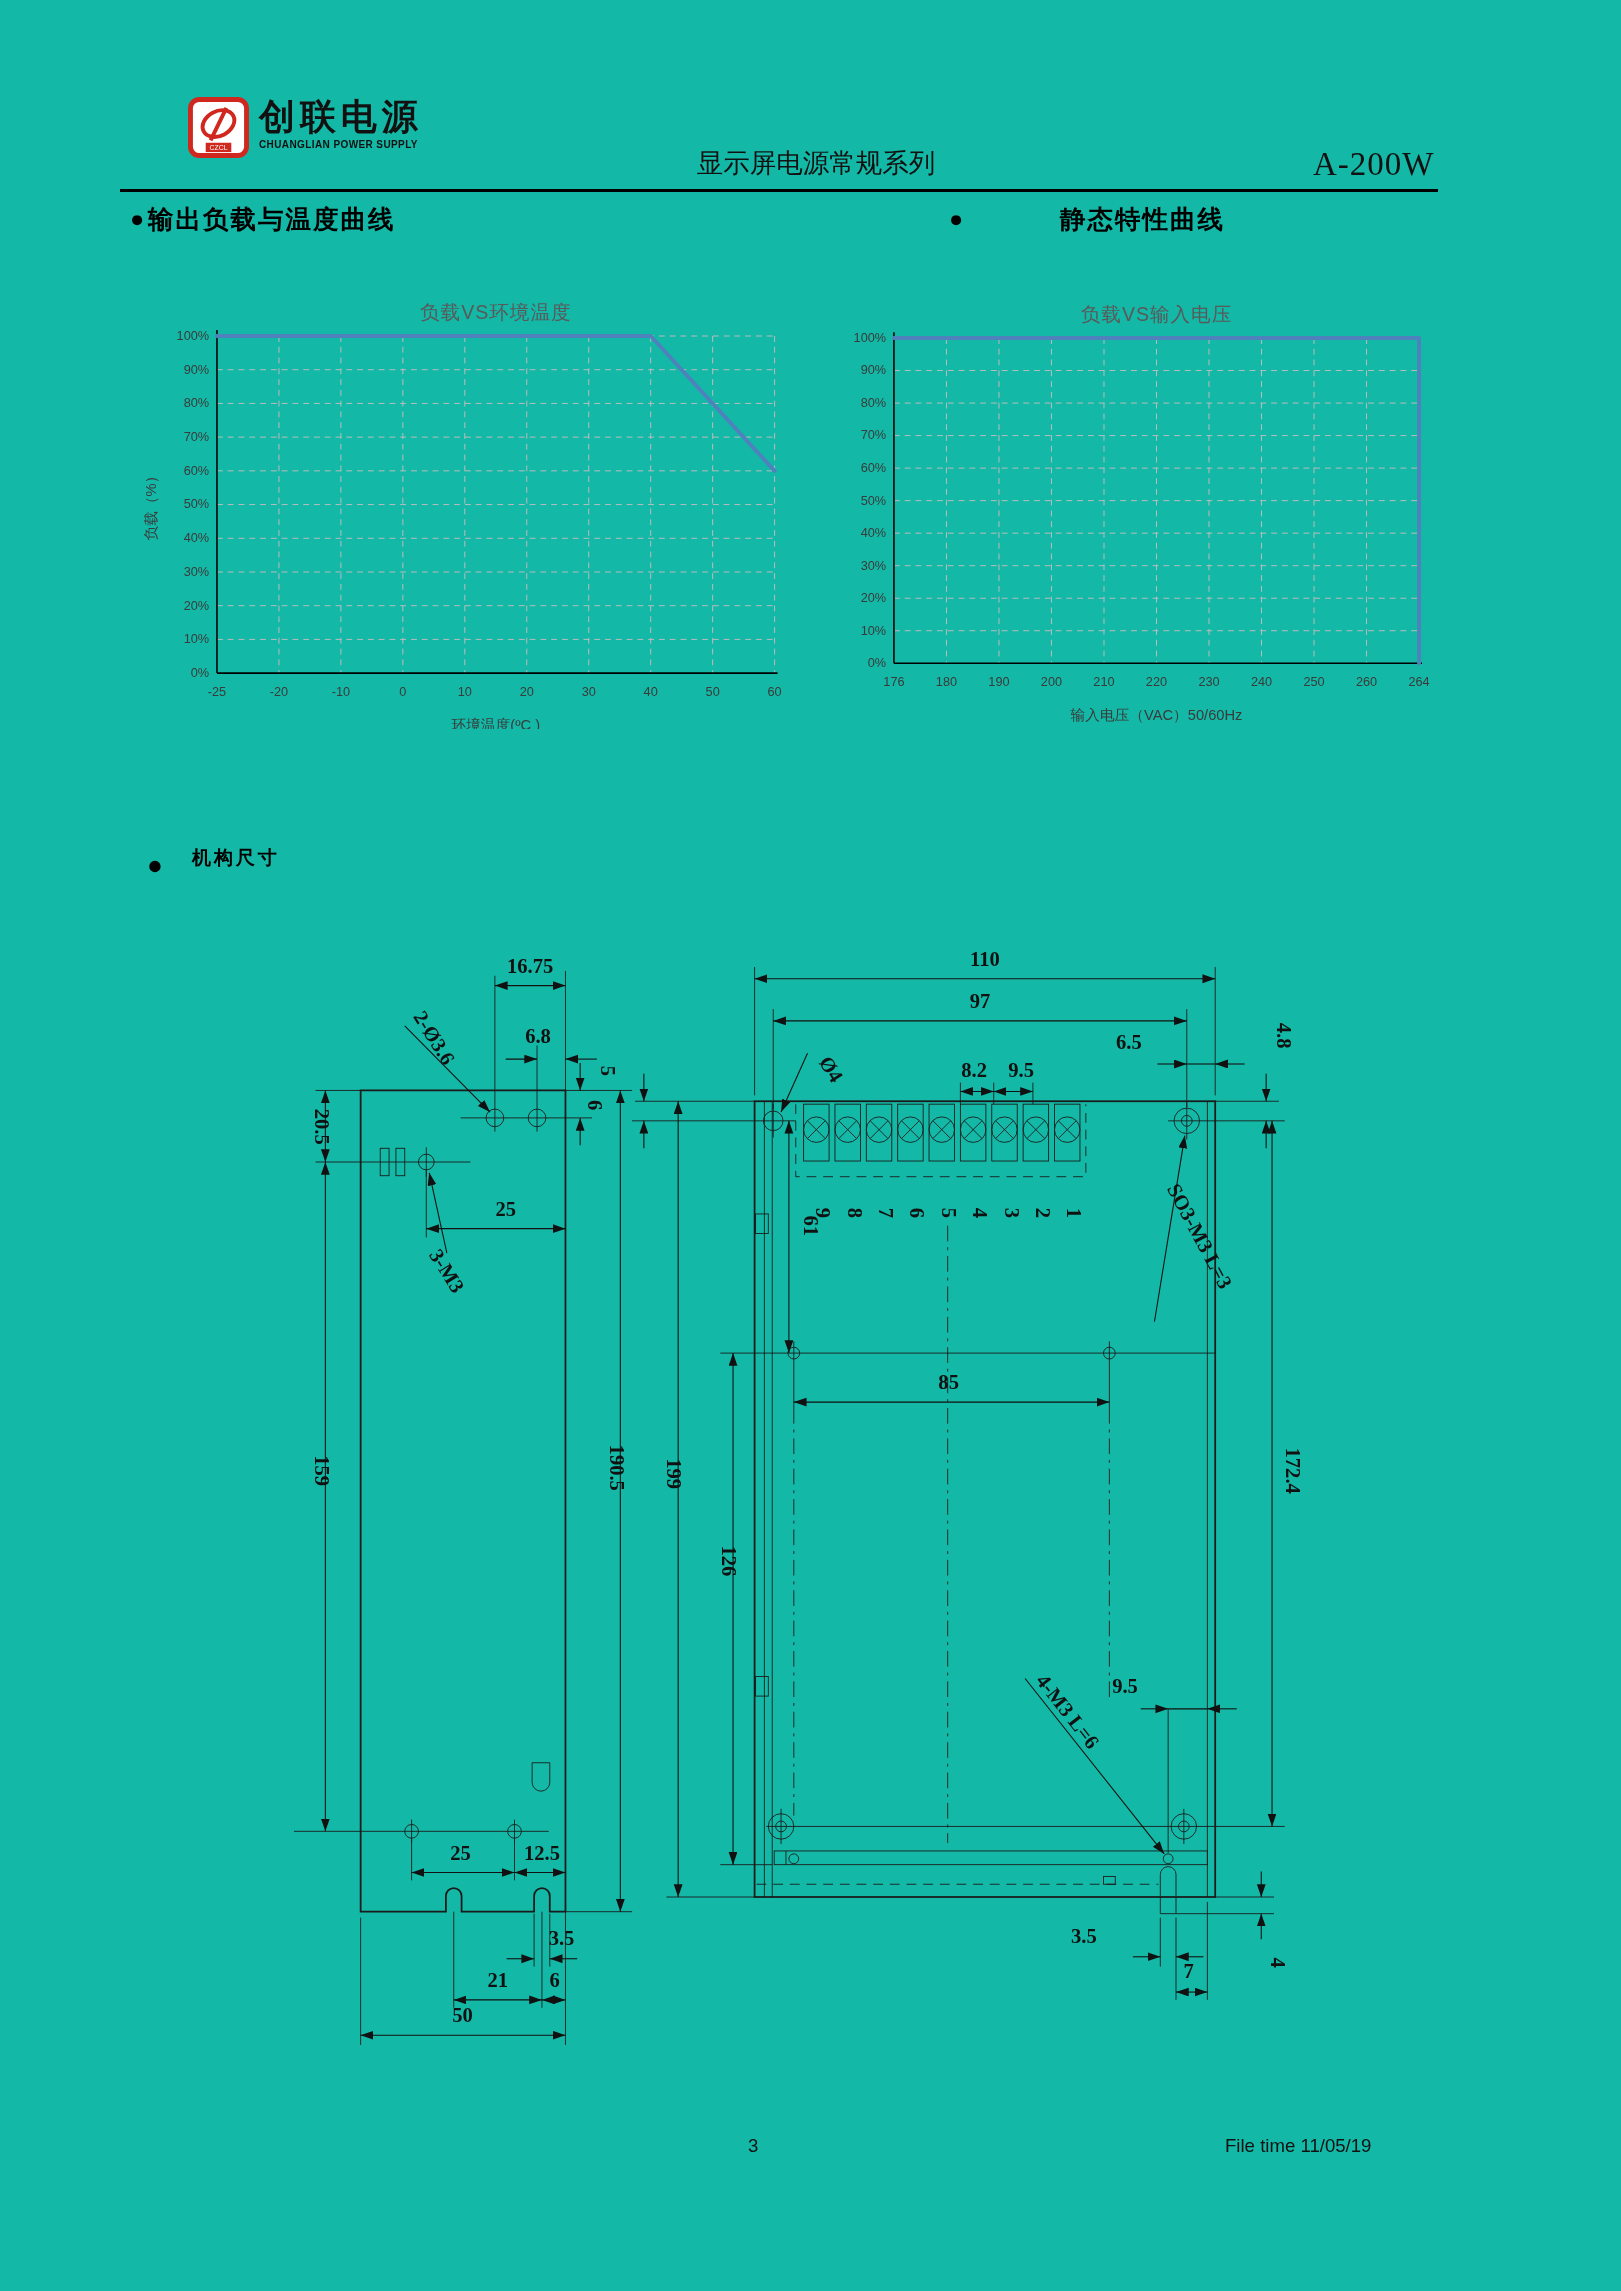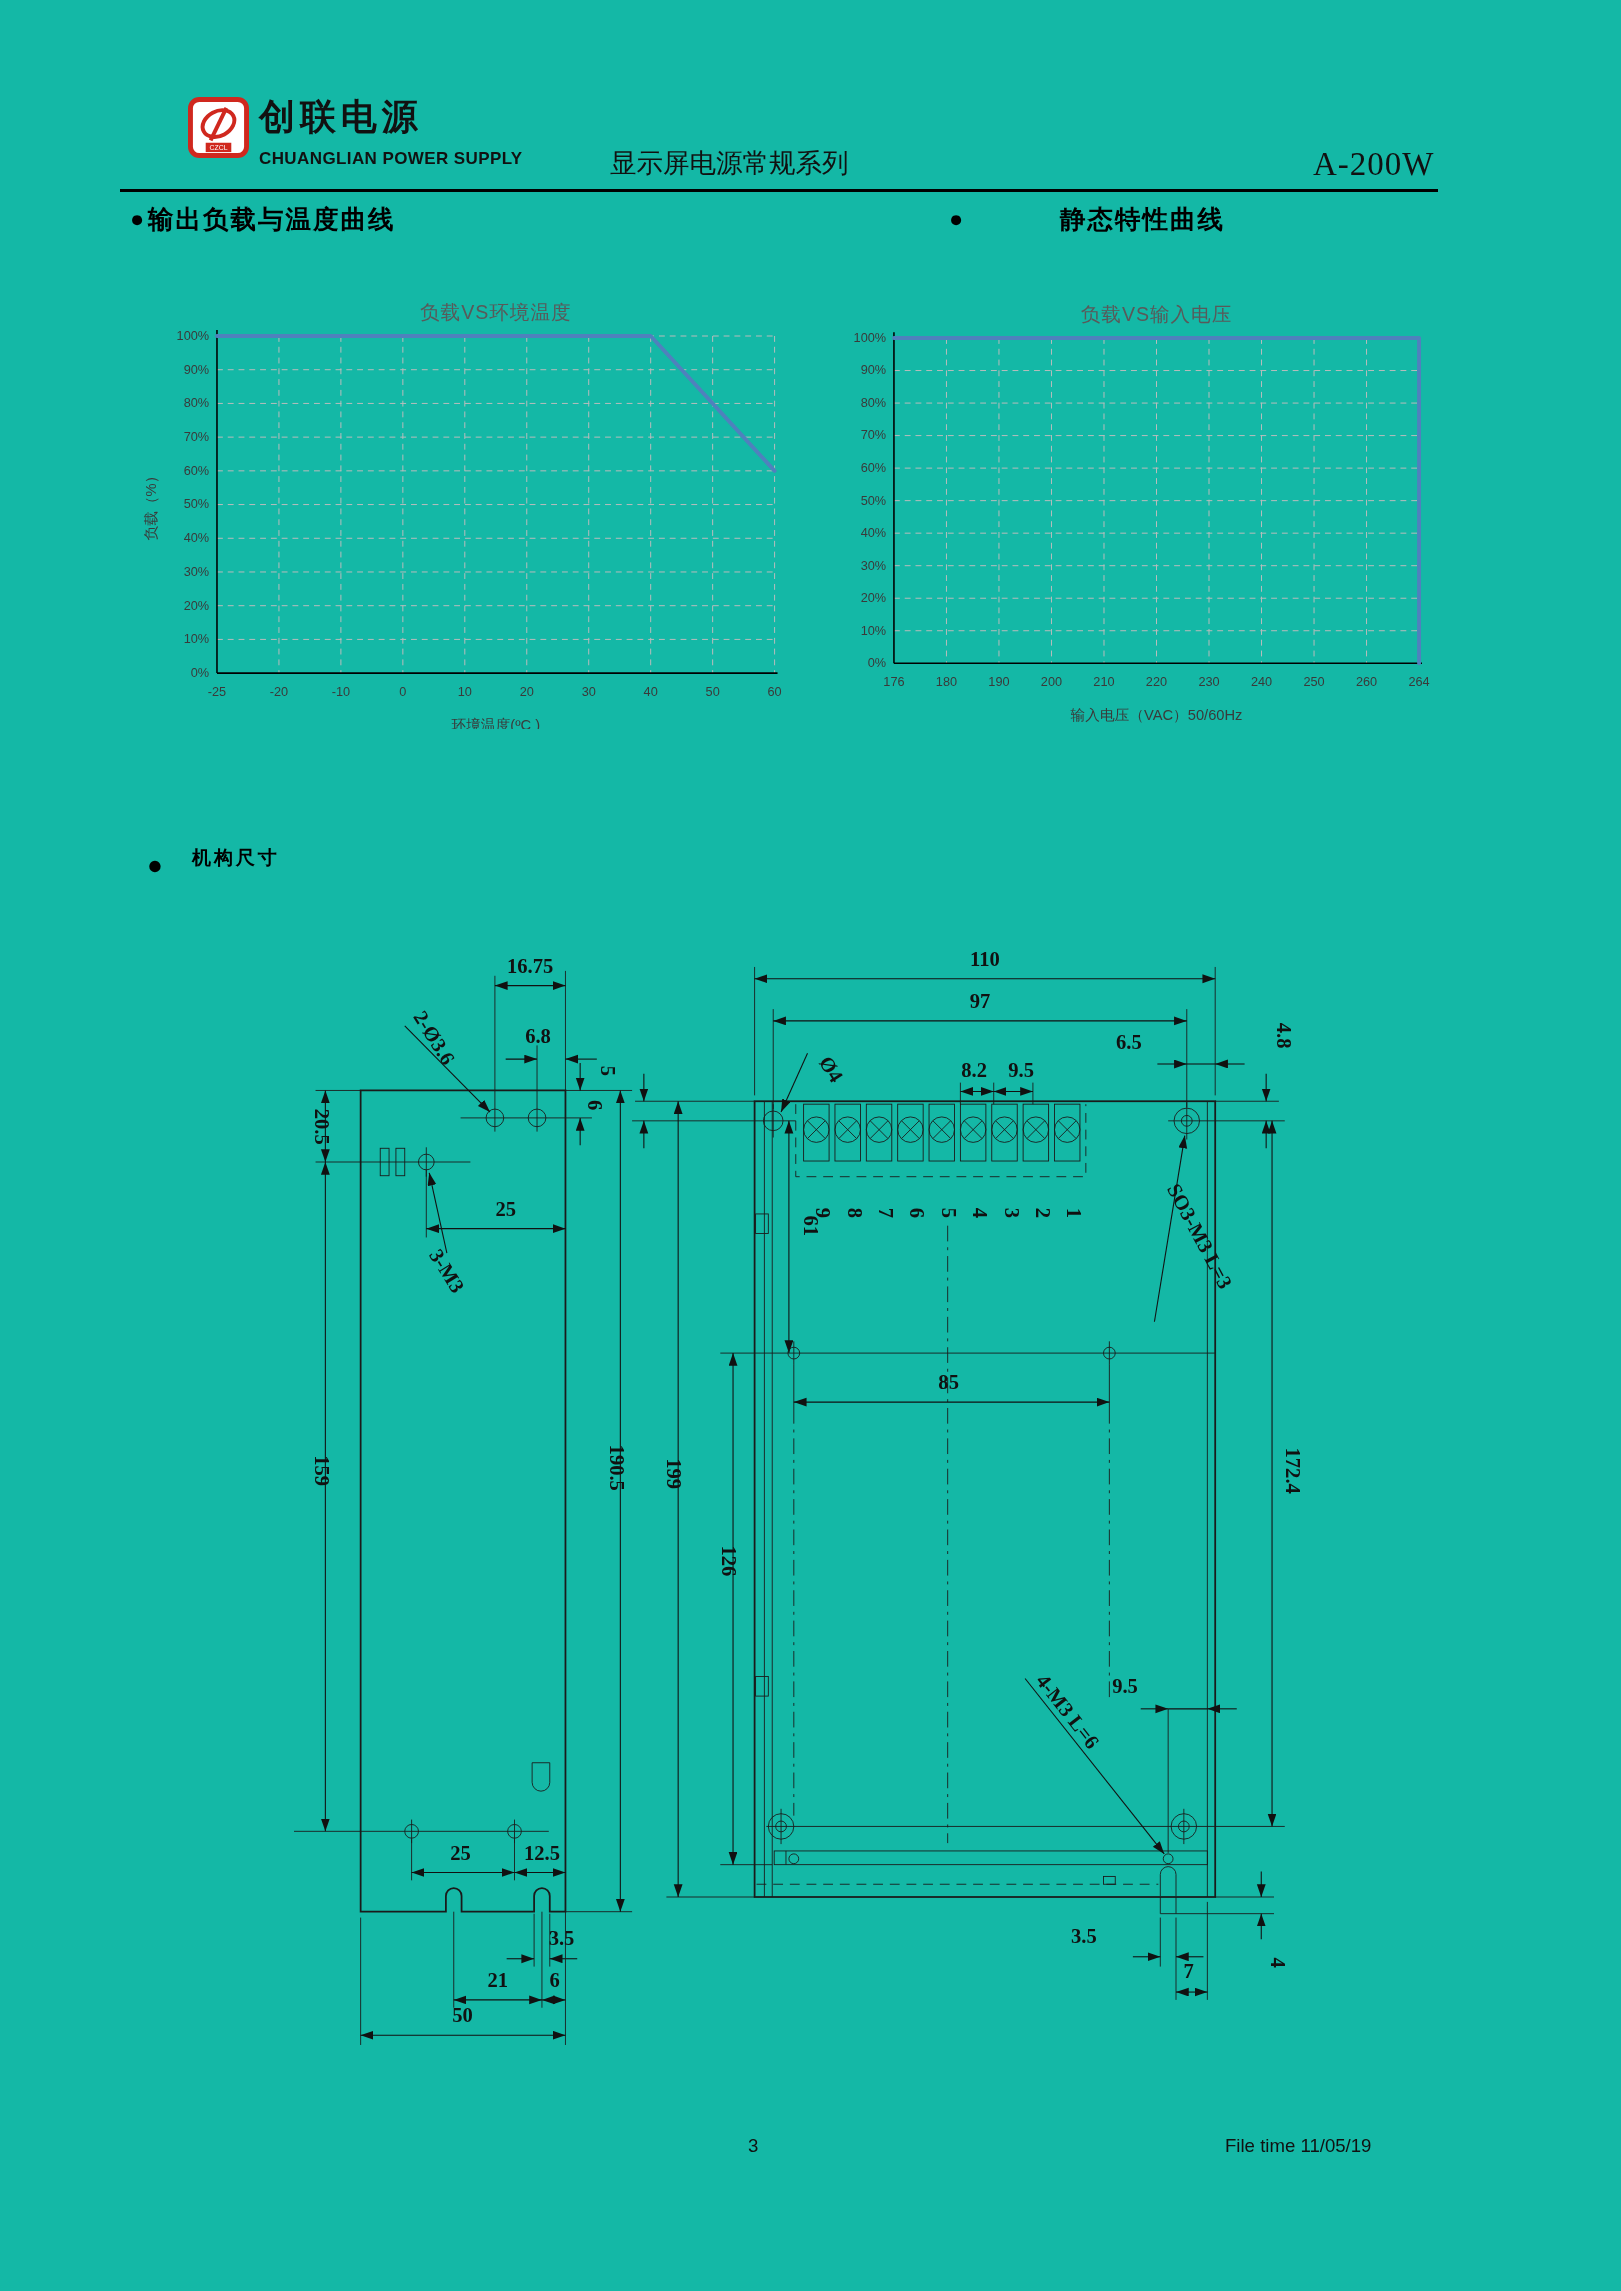--- a/index.html
+++ b/index.html
@@ -3,24 +3,24 @@
 <meta charset="utf-8">
 <style>
   html,body{margin:0;padding:0;background:#888;}
   .page{position:relative;width:1621px;height:2292px;background:#14b8a6;overflow:hidden;
         font-family:"Liberation Sans",sans-serif;color:#1a1a1a;margin:0 auto;}
   .abs{position:absolute;}
 
   
   .brand-cn{font-family:"Liberation Sans",sans-serif;font-weight:900;font-size:36px;
             letter-spacing:4.9px;line-height:1;color:#111;}
-  .brand-en{font-family:"Liberation Sans",sans-serif;font-weight:700;font-size:17px;
-            letter-spacing:0.4px;color:#111;margin-top:14px;}
+  .brand-en{font-family:"Liberation Sans",sans-serif;font-weight:700;font-size:10px;
+            letter-spacing:0.4px;color:#111;margin-top:4px;}
   .doc-title{font-family:"Liberation Serif",serif;font-size:26.5px;color:#111;
-             width:412px;}
+             width:412px;text-align:center;}
   .model{font-family:"Liberation Serif",serif;font-size:33px;color:#111;letter-spacing:1px;}
   .rule{background:#000;height:2.9px;}
 
   
   .bullet{font-size:23.5px;color:#000;line-height:1;}
   .sec-label{font-weight:700;font-size:25.5px;letter-spacing:2px;color:#000;}
   .sec-label-lg{font-weight:700;font-size:19px;letter-spacing:2.9px;color:#000;}
 
   
   svg text.tick{font:13px "Liberation Sans",sans-serif;fill:#3a3a3a;}

